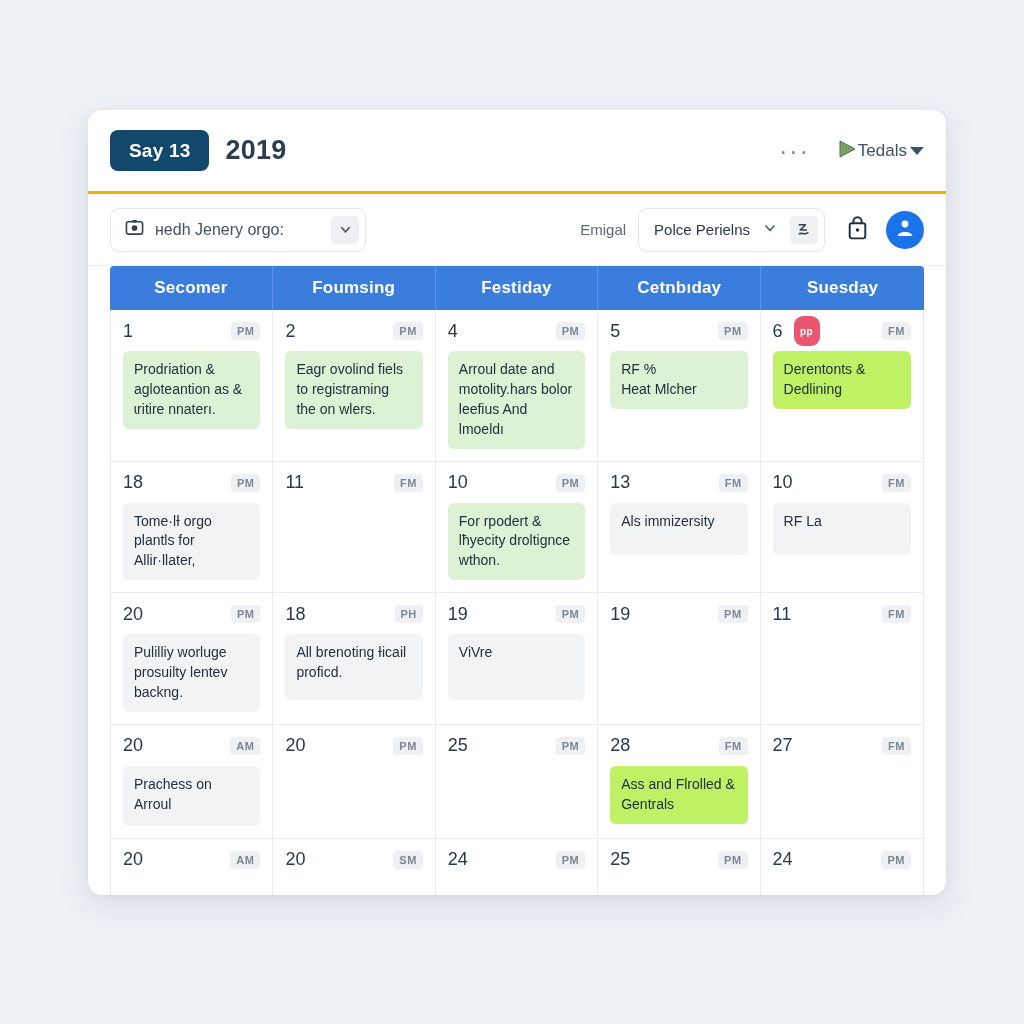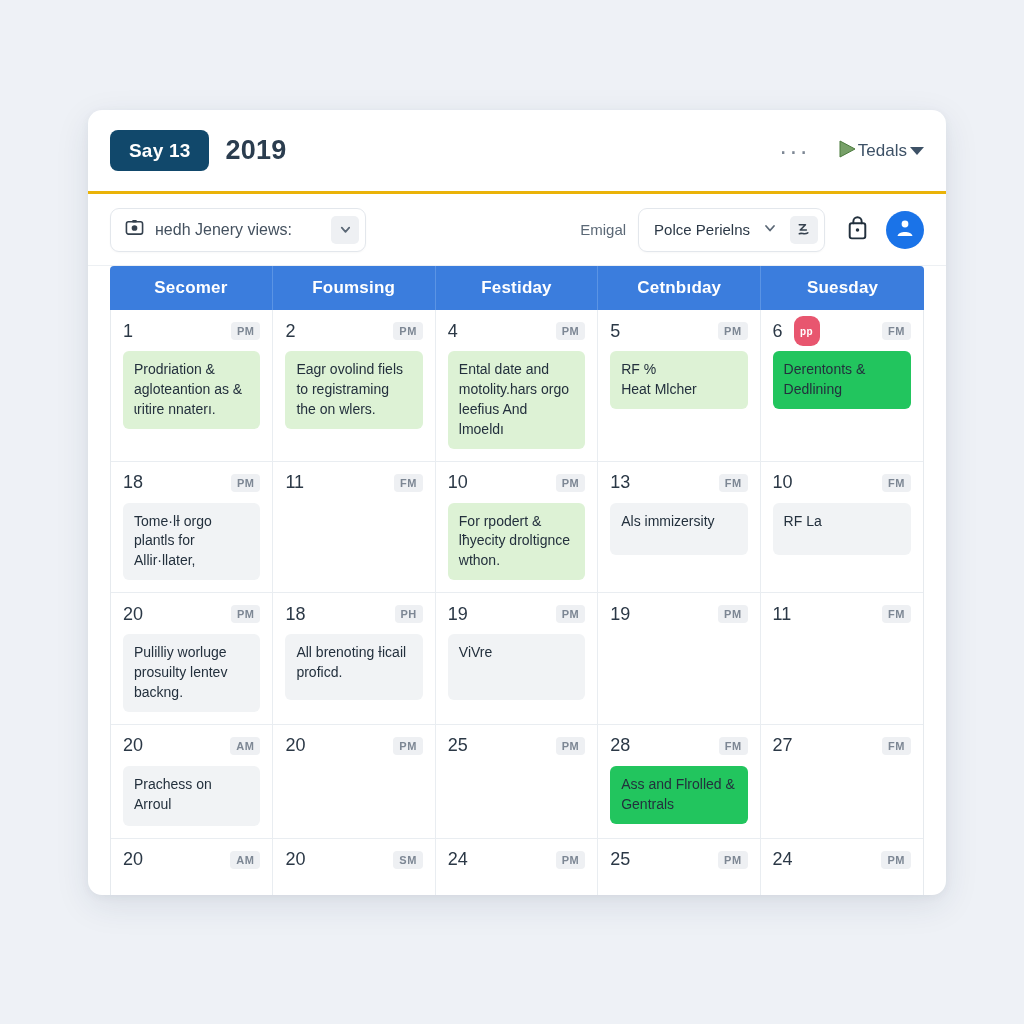--- a/index.html
+++ b/index.html
@@ -273,21 +273,21 @@
   }
 
   .chip {
     border-radius: 6px;
     padding: 9px 11px;
     font-size: 14px;
     line-height: 1.42;
     color: #23303d;
   }
   .chip.green { background: #ddf2d5; }
-  .chip.orange { background: #22c55e; }
+  .chip.orange { background: #bef264; }
   .chip.grey { background: #f1f3f5; }
 
   
   .row-h1 .cell { min-height: 120px; }
   .row-h2 .cell { min-height: 112px; }
   .row-h3 .cell { min-height: 113px; }
   .row-h4 .cell { min-height: 112px; }
   .row-h5 .cell { min-height: 113px; }
 </style>
 </head>
@@ -318,21 +318,21 @@
 
   <div class="toolbar-sub">
     <div class="views-select">
       <span>
         <svg width="19" height="19" viewBox="0 0 20 20">
           <rect x="1.5" y="4" width="17" height="13" rx="2.2" fill="none" stroke="#35414e" stroke-width="1.7"></rect>
           <circle cx="10" cy="10.5" r="3" fill="#35414e"></circle>
           <rect x="7.5" y="2.2" width="5" height="2.6" rx="1" fill="#35414e"></rect>
         </svg>
       </span>
-      <span class="vlabel">нedh Jenery views:</span>
+      <span class="vlabel">нedh Jenery orgo:</span>
       <span class="chev-box">
         <svg width="13" height="13" viewBox="0 0 14 14">
           <path d="M3 5 L7 9.5 L11 5" fill="none" stroke="#5b6876" stroke-width="1.9" stroke-linecap="round" stroke-linejoin="round"></path>
         </svg>
       </span>
     </div>
 
     <span class="spacer"></span>
 
     <span class="emigal-label">Emigal</span>
@@ -397,21 +397,21 @@
             <span class="daynum">2</span>
             <span class="ampm">PM</span>
           </div>
           <div class="chip green">Eagr ovolind fiels to registraming the on wlers.</div>
         </div>
         <div class="cell">
           <div class="cell-top">
             <span class="daynum">4</span>
             <span class="ampm">PM</span>
           </div>
-          <div class="chip green">Ental date and motolity.hars orgo leefius And lmoeldı</div>
+          <div class="chip green">Arroul date and motolity.hars bolor leefius And lmoeldı</div>
         </div>
         <div class="cell">
           <div class="cell-top">
             <span class="daynum">5</span>
             <span class="ampm">PM</span>
           </div>
           <div class="chip green" style="white-space:pre-line">RF %
 Heat Mlcher</div>
         </div>
         <div class="cell">

